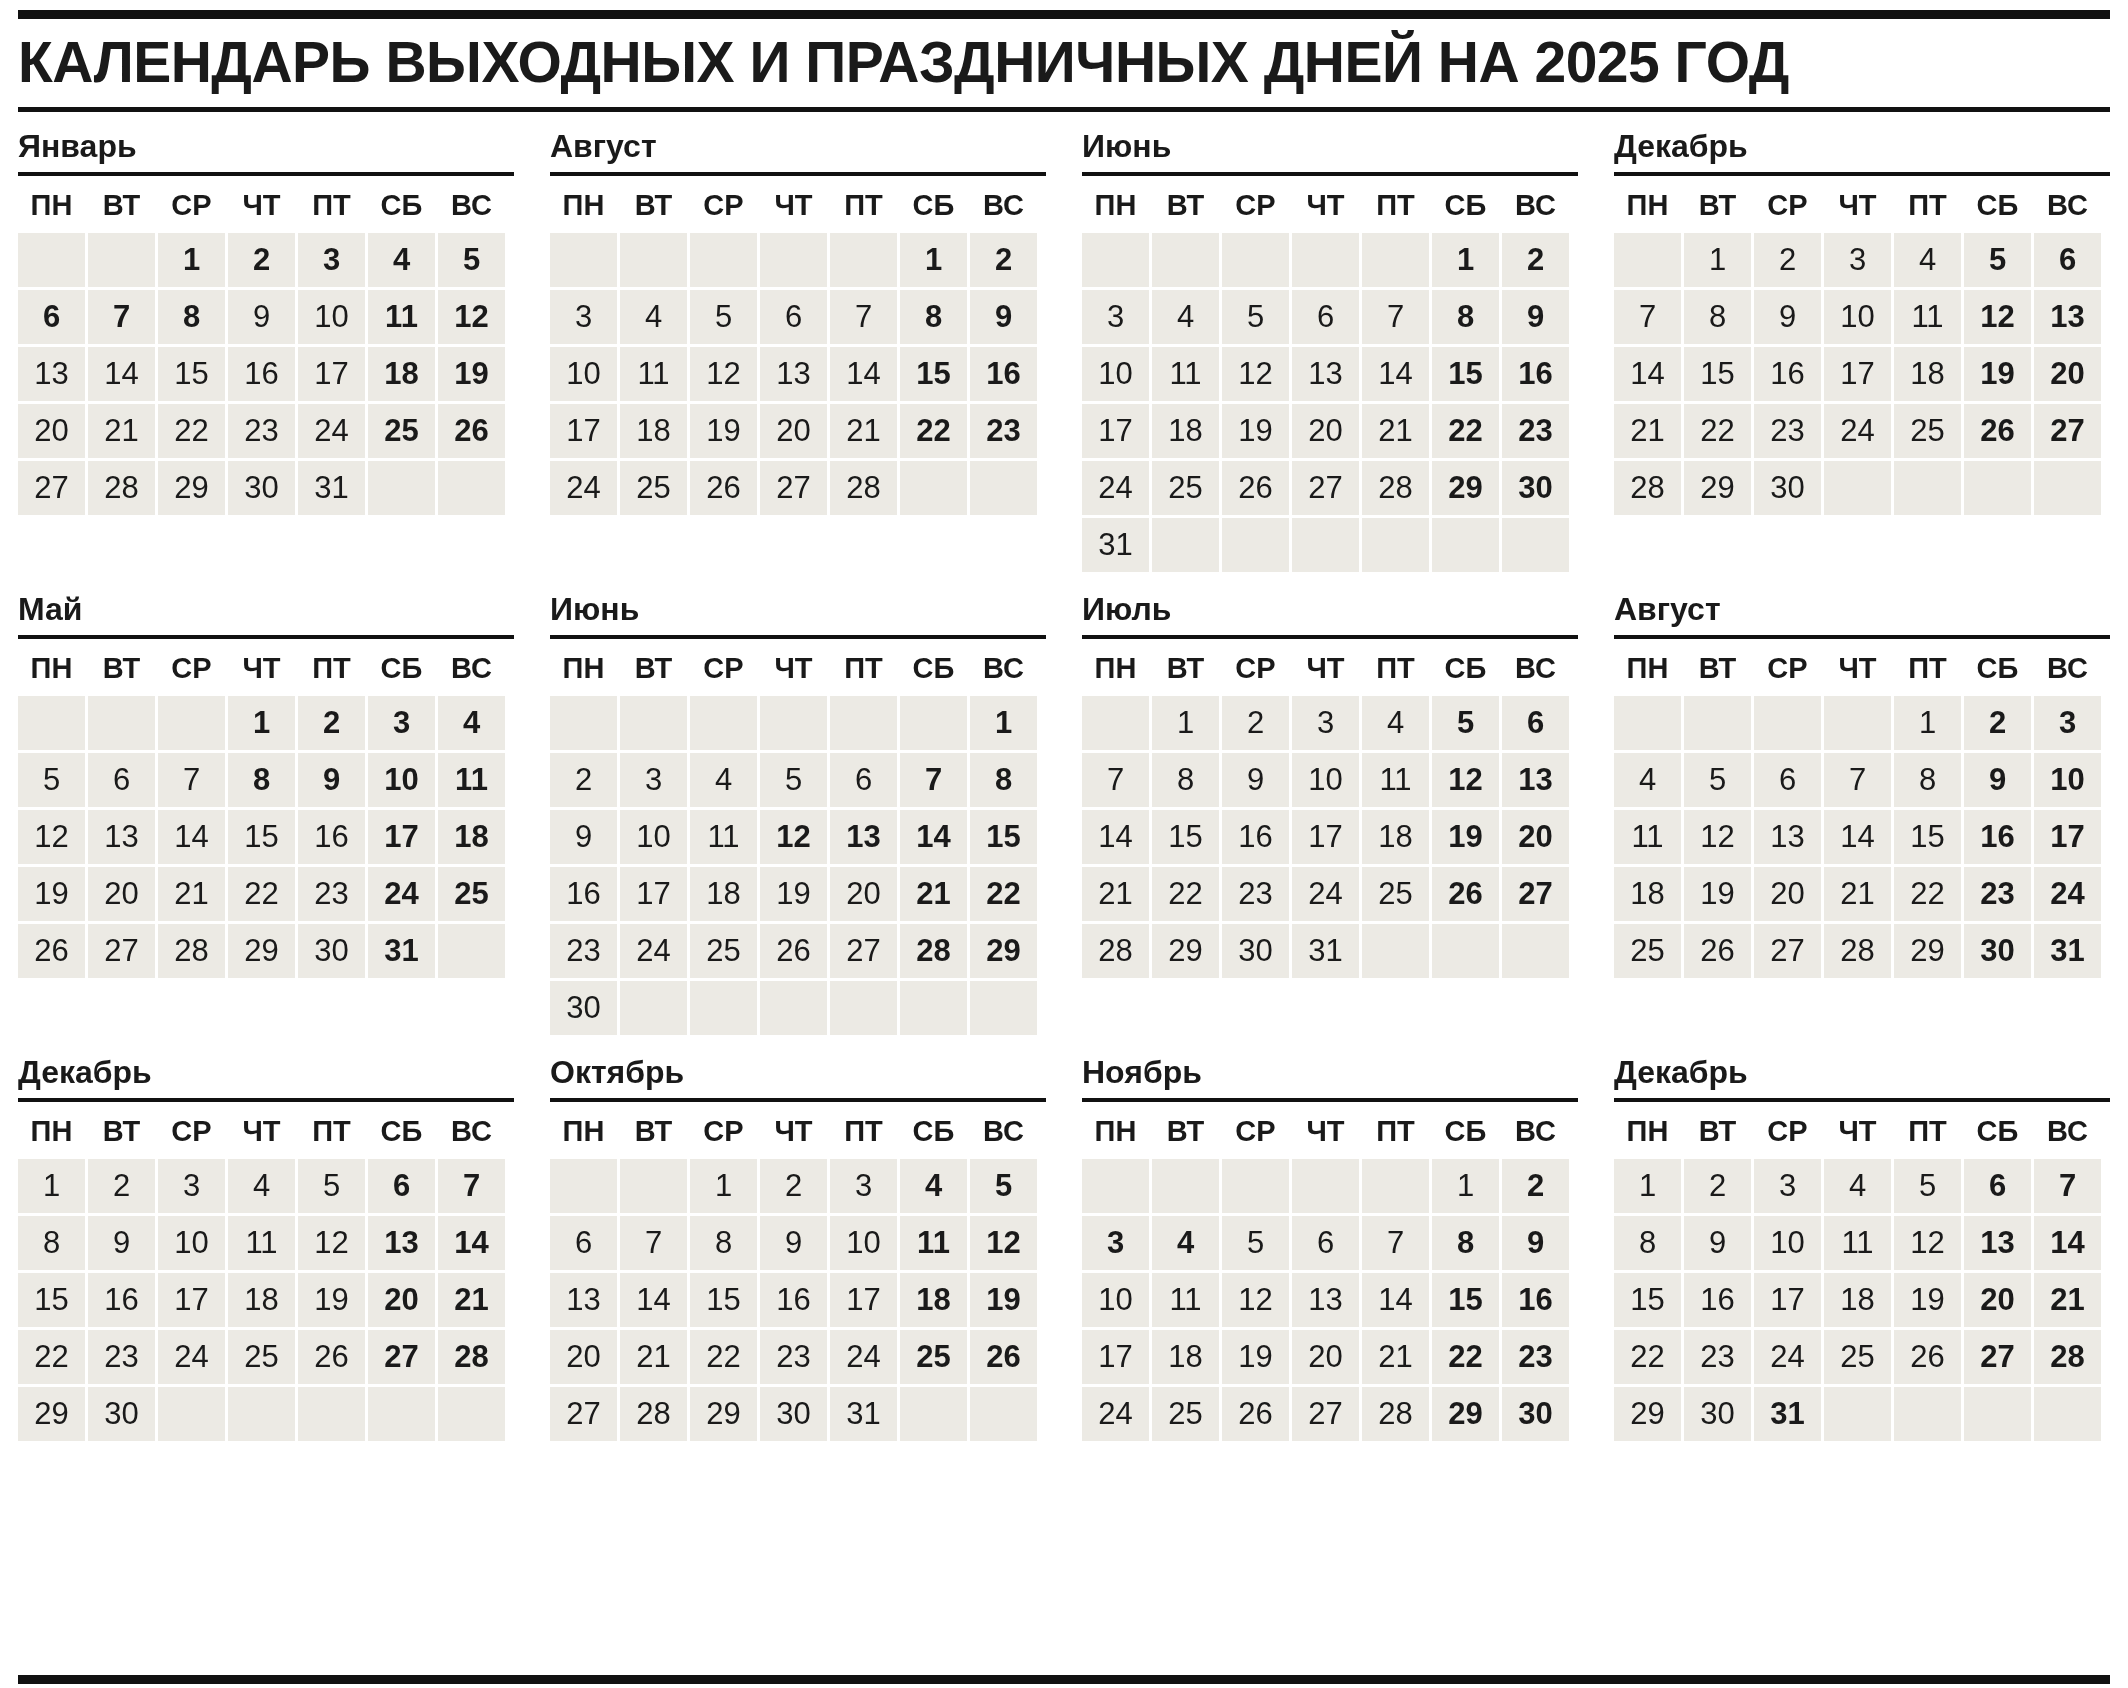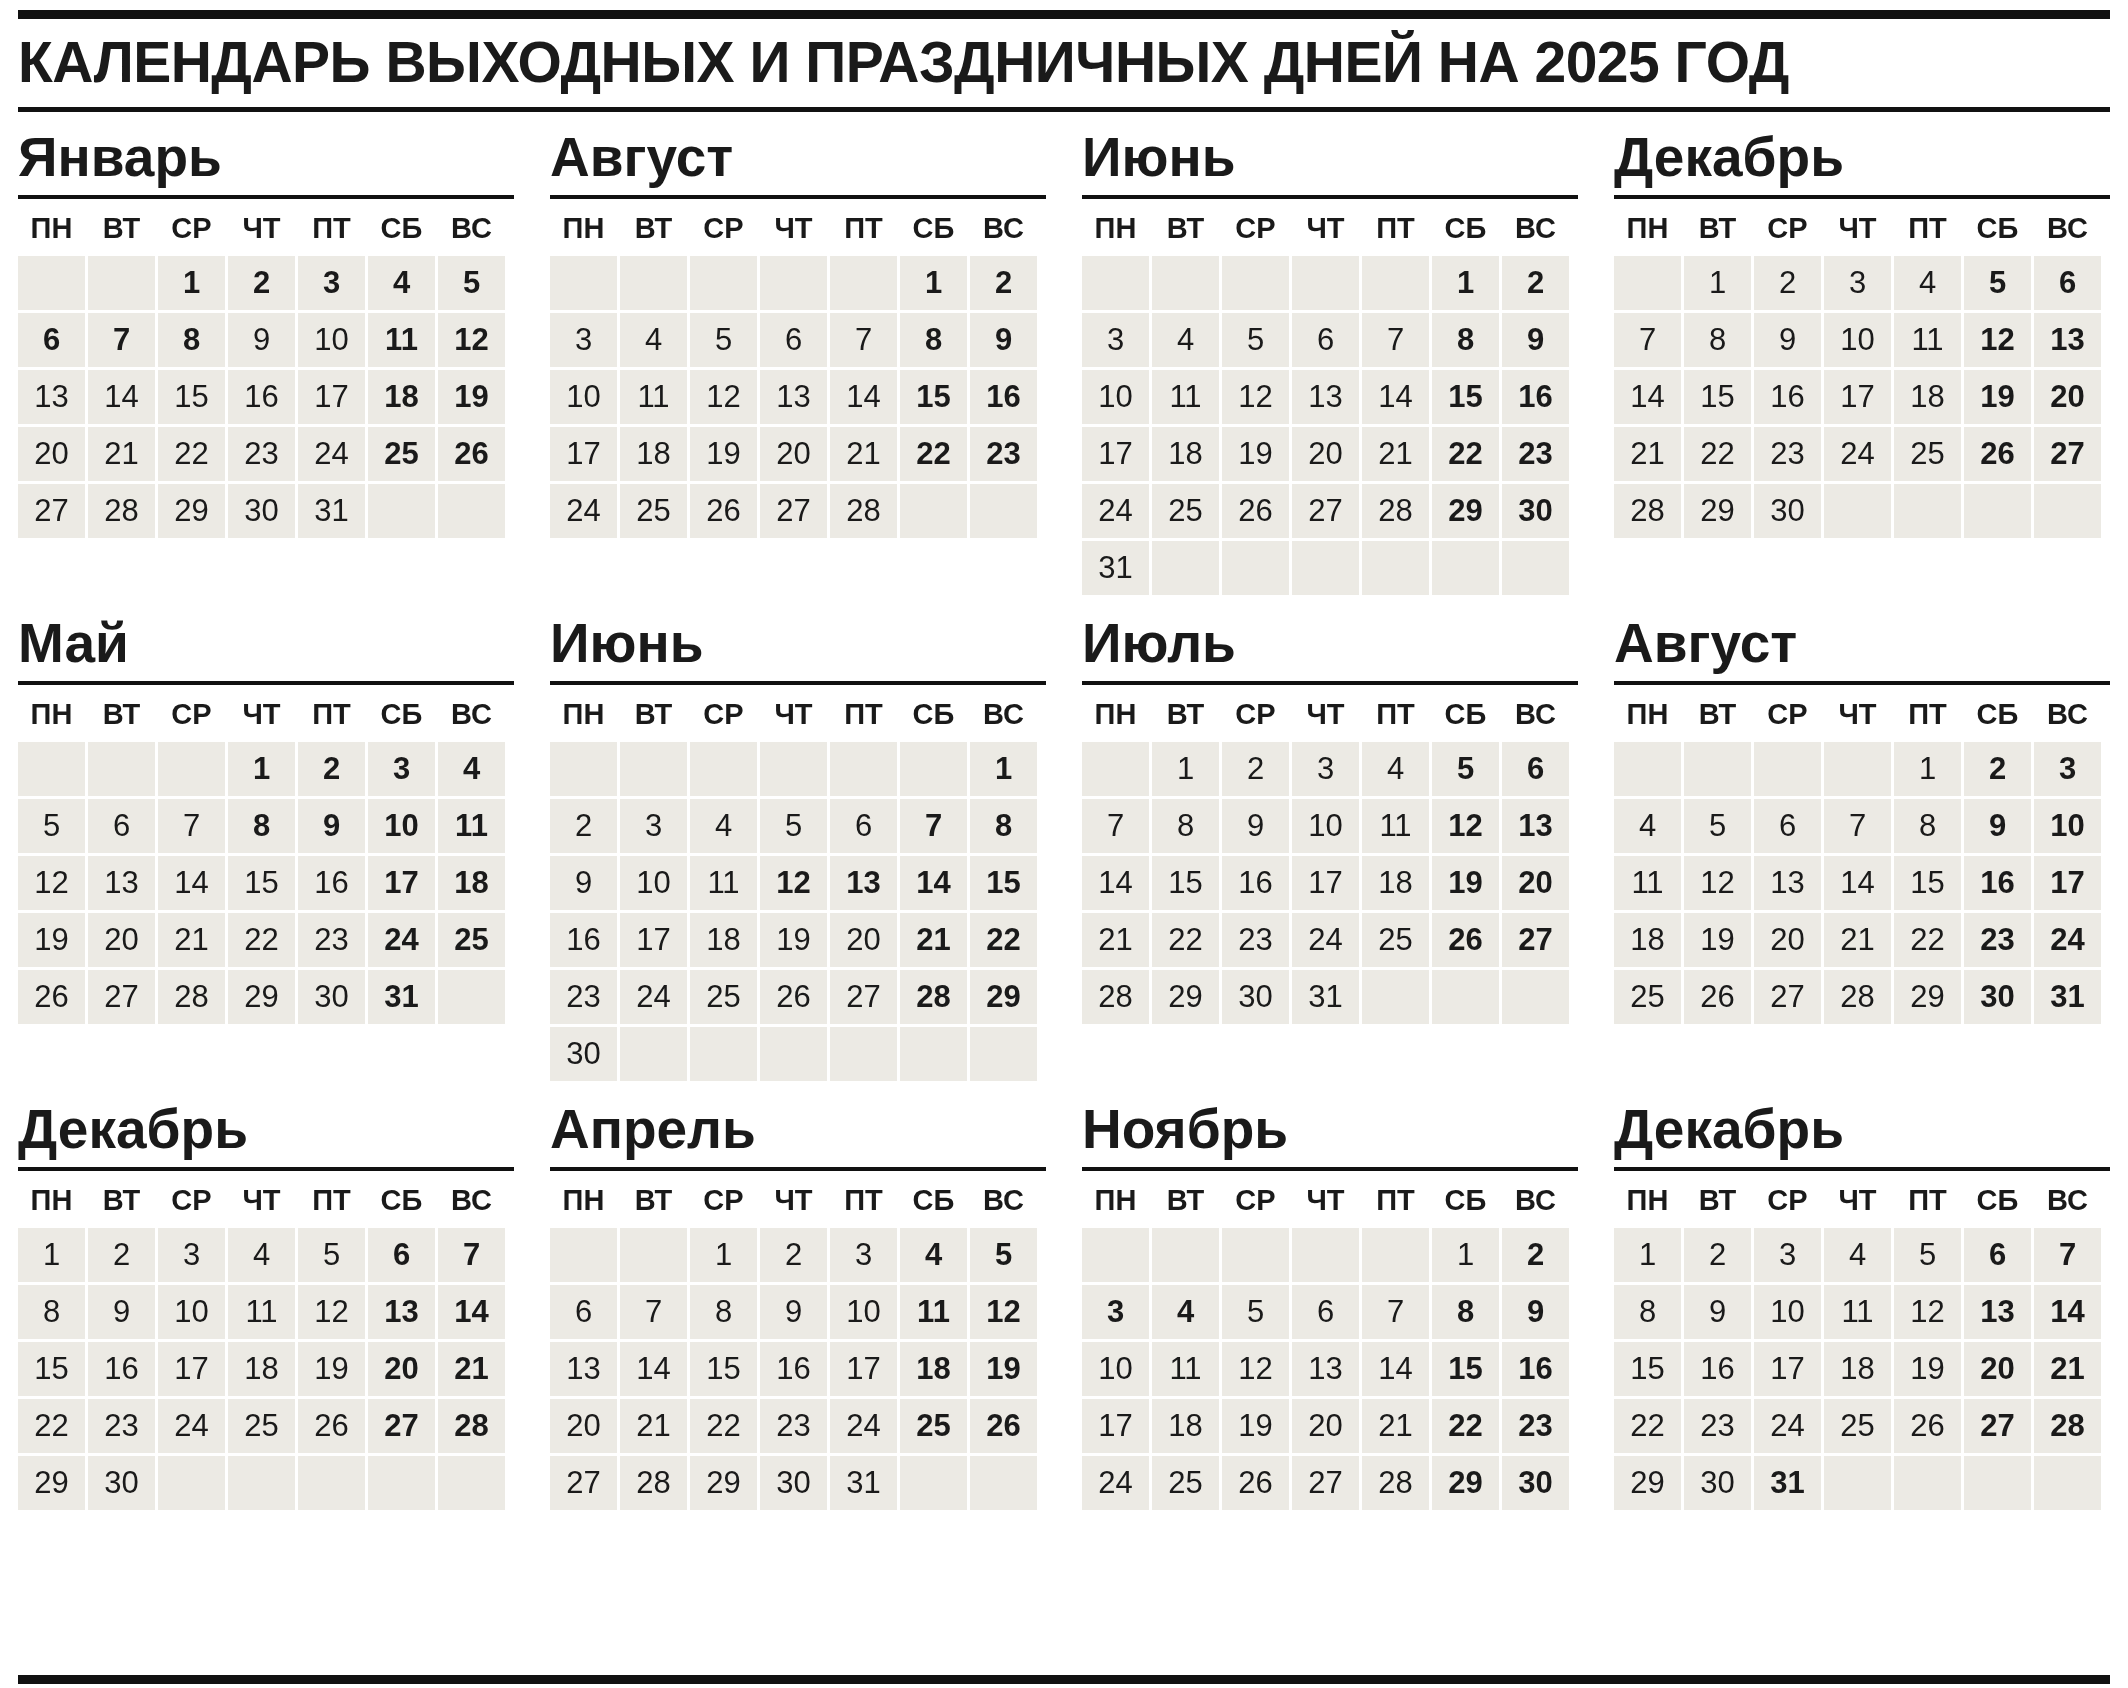--- a/index.html
+++ b/index.html
@@ -42,21 +42,21 @@
   .grid {
     display: grid;
     grid-template-columns: repeat(4, 1fr);
     column-gap: 36px;
     row-gap: 0px;
   }
   .month {
     margin-bottom: 18px;
   }
   .month-name {
-    font-size: 55px;
+    font-size: 32px;
     font-weight: bold;
     line-height: 1;
     padding-bottom: 10px;
     white-space: nowrap;
   }
   .month-rule {
     height: 4px;
     background: #111111;
     margin-bottom: 8px;
   }
@@ -697,21 +697,21 @@
               <td class="empty">&nbsp;</td>
               <td class="empty">&nbsp;</td>
               <td class="empty">&nbsp;</td>
               <td class="empty">&nbsp;</td>
               <td class="empty">&nbsp;</td>
             </tr>
           </tbody>
         </table>
       </div>
       <div class="month">
-        <div class="month-name">Апрель</div>
+        <div class="month-name">Октябрь</div>
         <div class="month-rule"></div>
         <table class="cal">
           <thead>
             <tr>
               <th>ПН</th>
               <th>ВТ</th>
               <th>СР</th>
               <th>ЧТ</th>
               <th>ПТ</th>
               <th>СБ</th>

